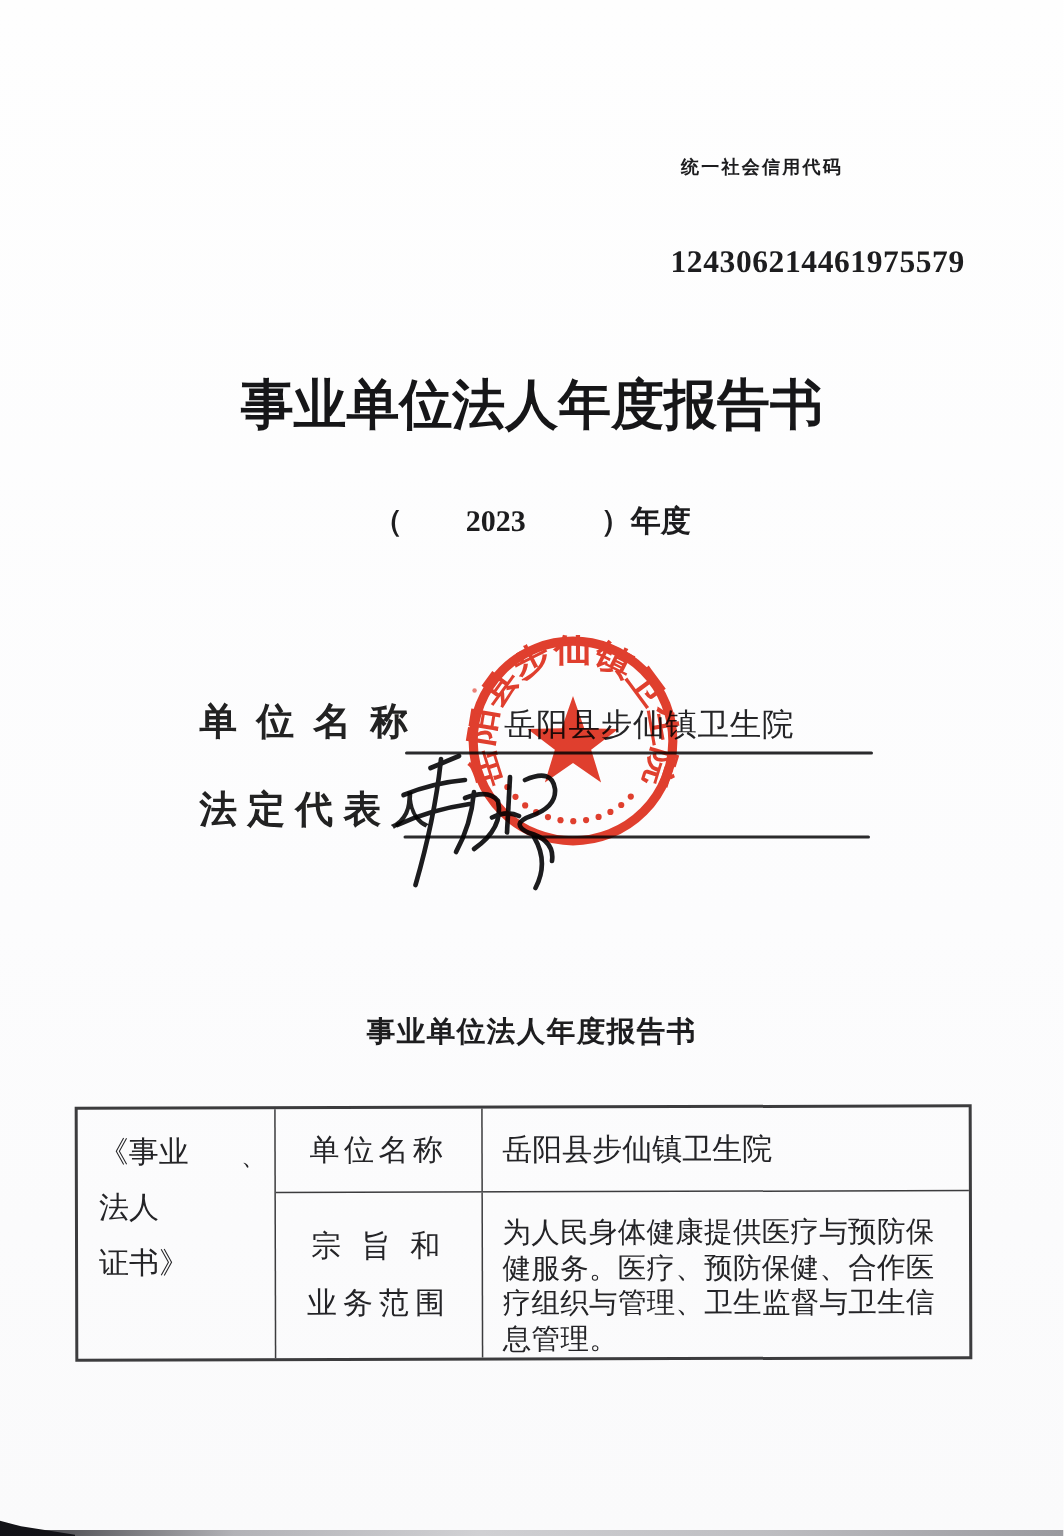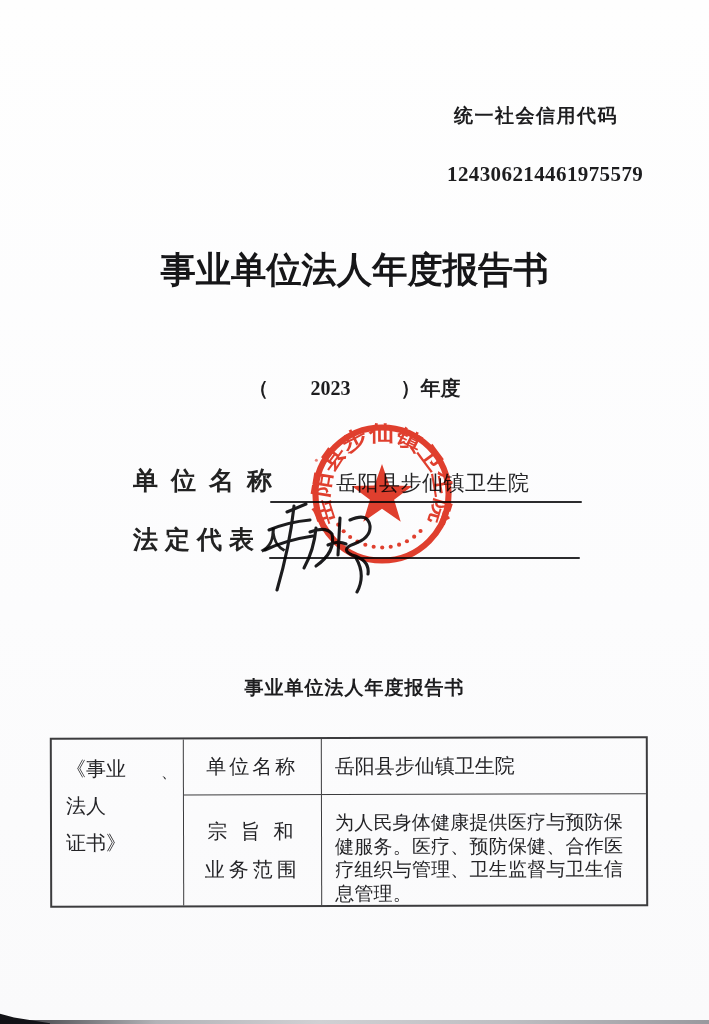--- a/index.html
+++ b/index.html
@@ -6,29 +6,29 @@
   html,body { width:709px; height:1024px; }
   body{
     font-family:"Liberation Serif", serif;
     color:#1d1d1f;
     background:linear-gradient(180deg,#fefefe 0%, #fcfcfd 60%, #fafafb 100%);
     position:relative; overflow:hidden;
   }
   .abs{ position:absolute; }
 
   
-  .credit-label{ left:454px; top:103px; font-size:19px; font-weight:bold; letter-spacing:1.5px; }
+  .credit-label{ left:454px; top:103px; font-size:12px; font-weight:bold; letter-spacing:1.5px; }
   .credit-value{ left:447px; top:162px; font-size:21px; font-weight:bold; letter-spacing:0.4px; }
 
   
   .doc-title{ left:0; right:0; top:246px; text-align:center;
     font-family:"Liberation Sans", sans-serif; font-weight:bold;
     font-size:36px; letter-spacing:0px; color:#161618; transform:scaleX(0.98); }
 
-  .year-line{ left:0; right:0; top:334px; text-align:center; font-size:20px; font-weight:bold;margin-top:41px; }
+  .year-line{ left:0; right:0; top:334px; text-align:center; font-size:20px; font-weight:bold; }
   .year-line .gap1{ display:inline-block; width:42px; }
   .year-line .gap2{ display:inline-block; width:50px; }
 
   
   .field-label{ font-family:"Liberation Sans", sans-serif; font-weight:bold; font-size:25px; color:#222; }
   .unit-label{ left:133px; top:464px; letter-spacing:13px; }
   .rep-label{ left:133px; top:523px; letter-spacing:7px; }
   .u-line{ height:2px; background:#2b2b2d; border-radius:1px; }
   .line1{ left:270px; width:312px; top:501px; }
   .line2{ left:269px; width:311px; top:557px; }

